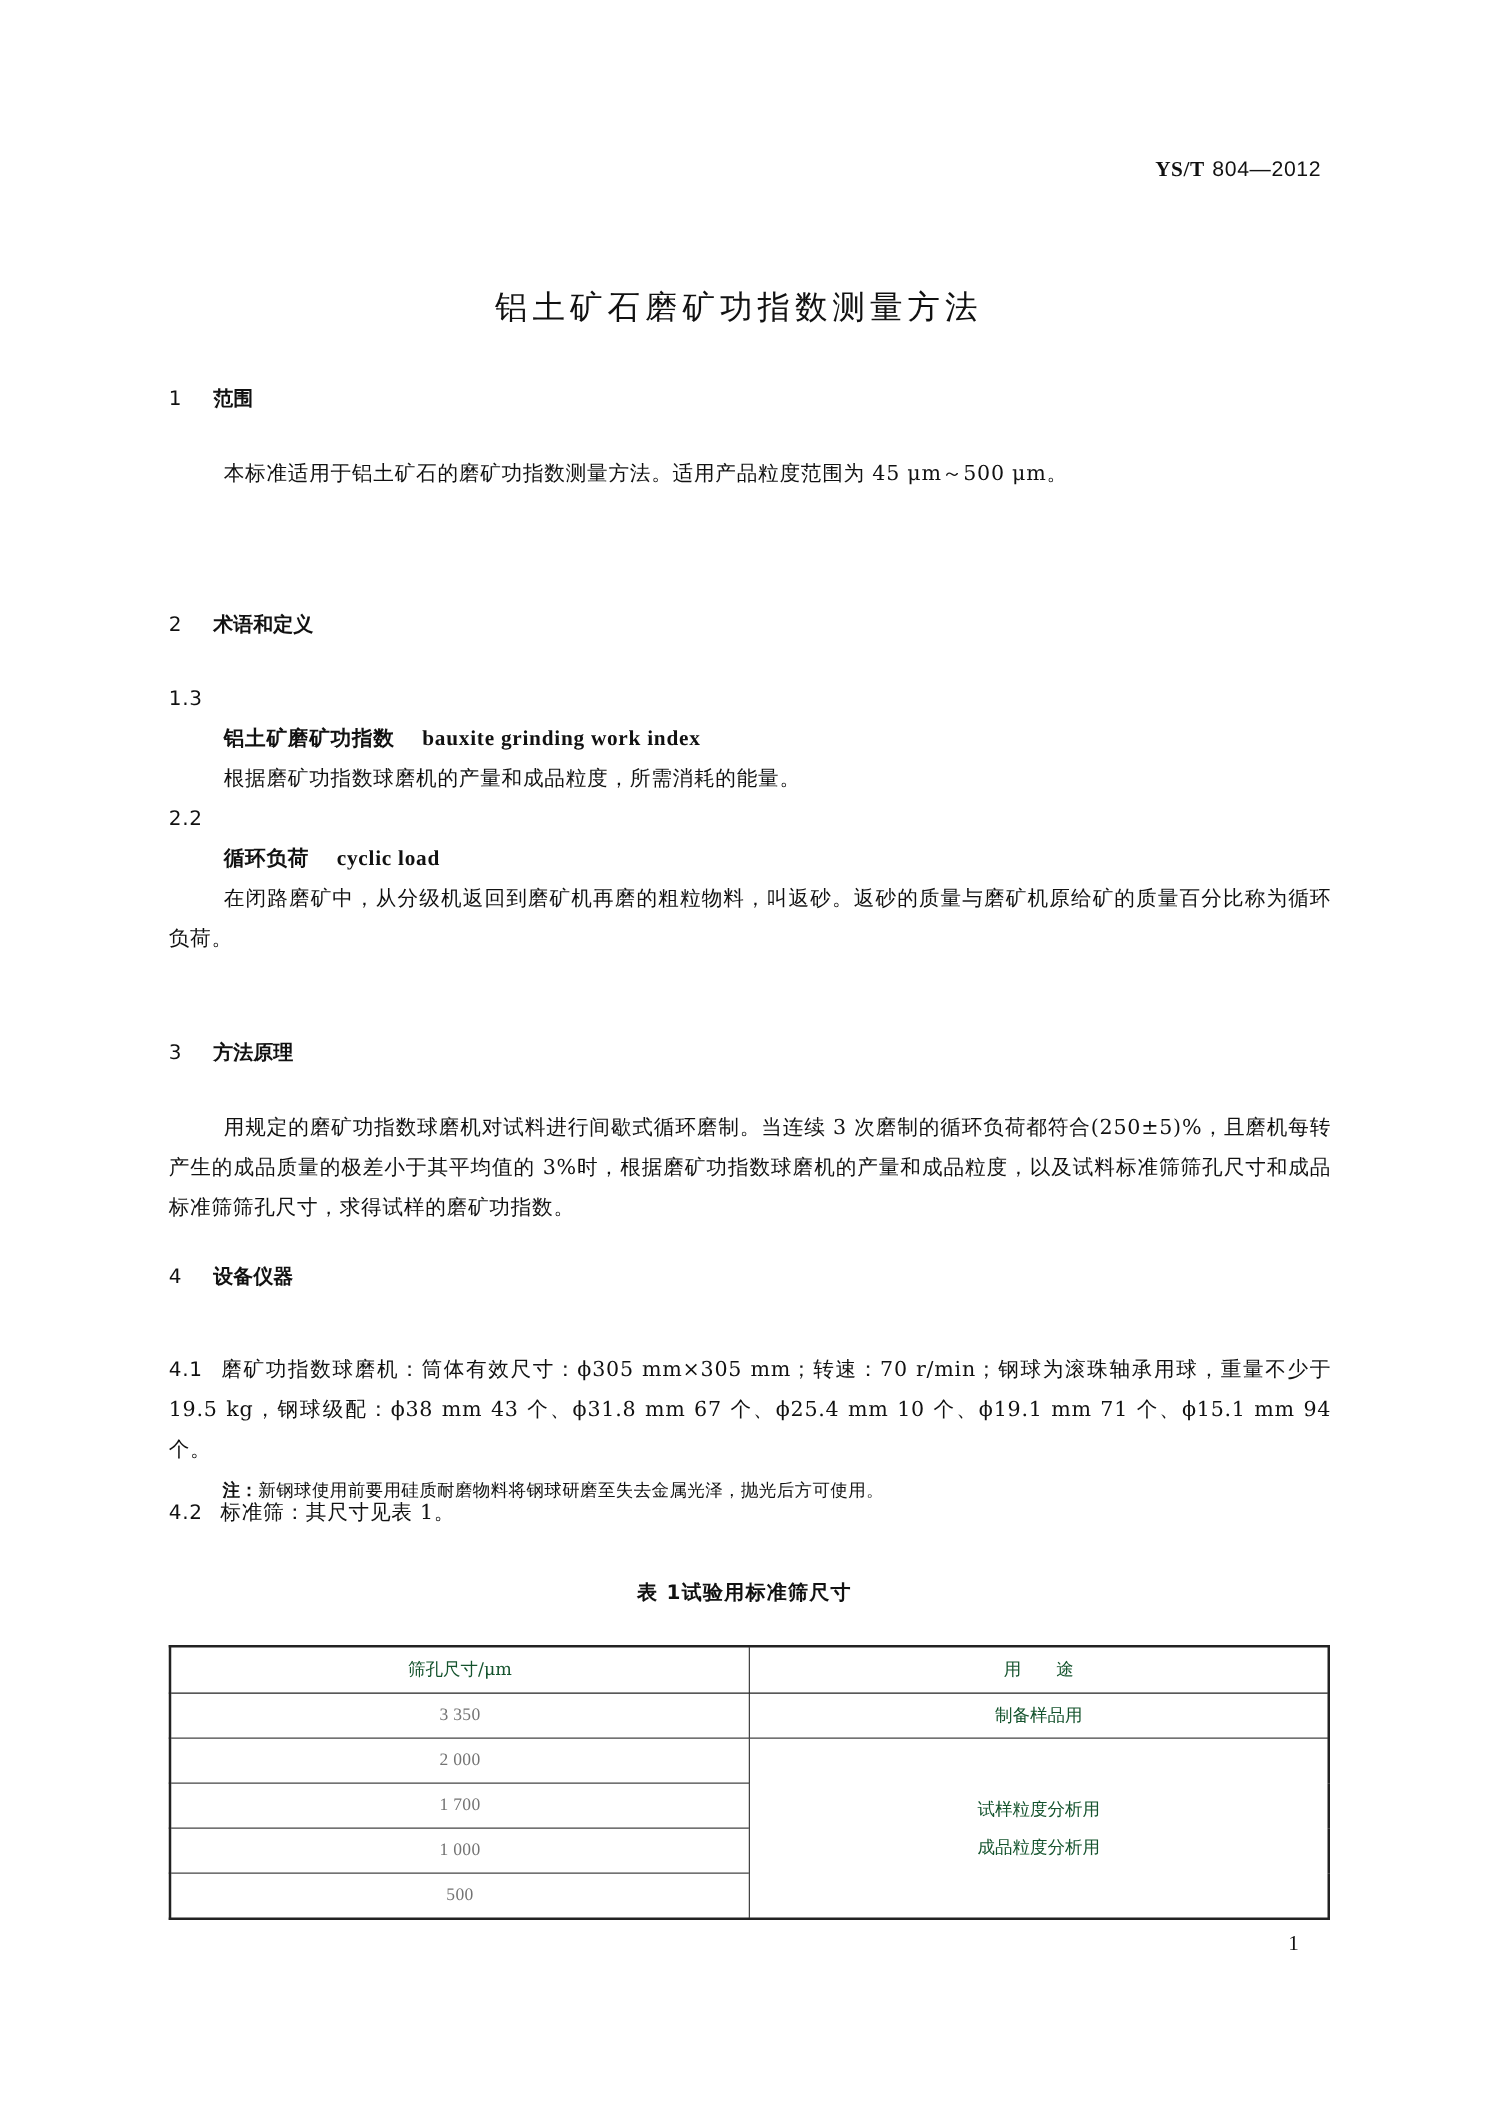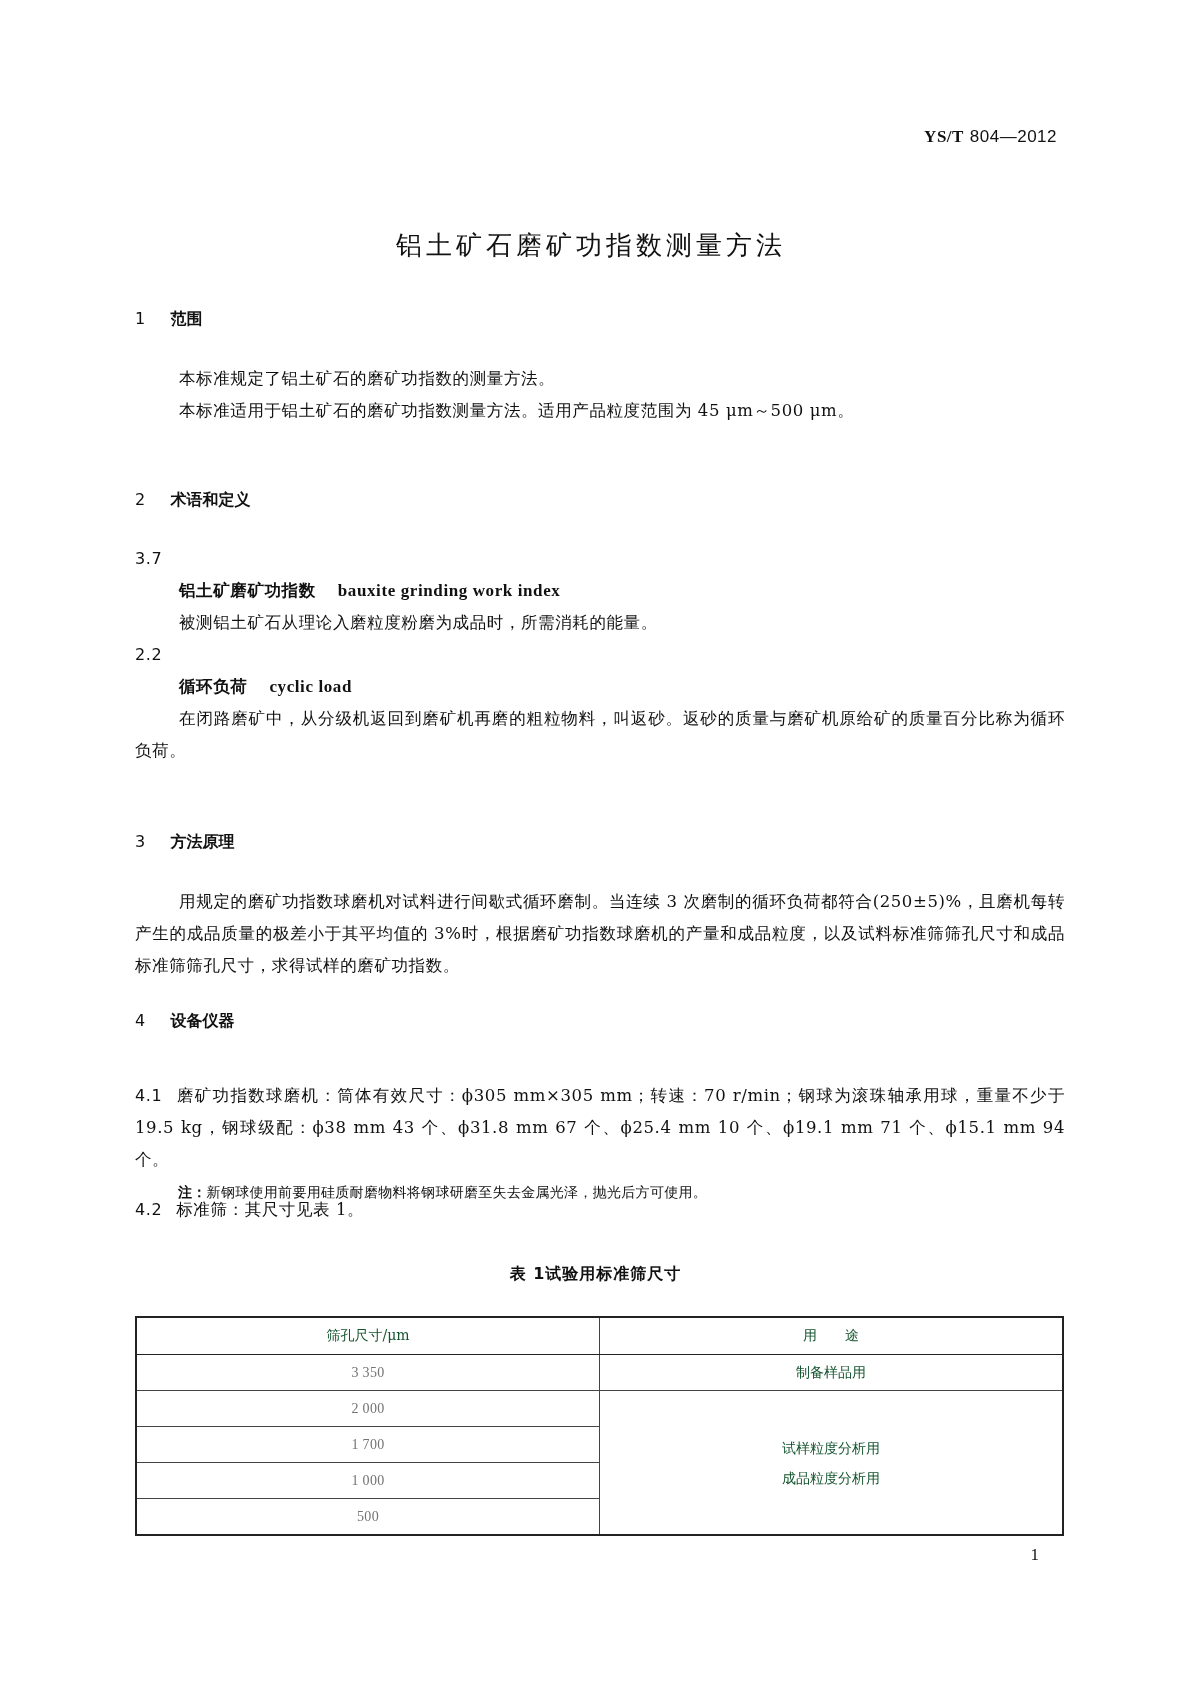--- a/index.html
+++ b/index.html
@@ -151,34 +151,33 @@
     <span class="num">804—2012</span>
   </div>
 
   <div class="doc-title">铝土矿石磨矿功指数测量方法</div>
 
   <div class="abs heading" style="left:135px; top:309px;">
     <span class="h-num">1</span>
     <span>范围</span>
   </div>
   <div class="abs para" style="left:135px; top:363px; width:930px;">
-    <div class="indent">本标准规定了铝土矿石的磨矿功指数的测量方法。</div>
     <div class="indent">本标准适用于铝土矿石的磨矿功指数测量方法。适用产品粒度范围为 45 μm～500 μm。</div>
   </div>
 
   <div class="abs heading" style="left:135px; top:490px;">
     <span class="h-num">2</span>
     <span>术语和定义</span>
   </div>
   <div class="abs para" style="left:135px; top:543px; width:930px;">
-    <div class="subnum">3.7</div>
+    <div class="subnum">1.3</div>
     <div class="indent term">
       <span>铝土矿磨矿功指数</span><span class="en">bauxite grinding work index</span>
     </div>
-    <div class="indent">被测铝土矿石从理论入磨粒度粉磨为成品时，所需消耗的能量。</div>
+    <div class="indent">根据磨矿功指数球磨机的产量和成品粒度，所需消耗的能量。</div>
     <div class="subnum">2.2</div>
     <div class="indent term">
       <span>循环负荷</span><span class="en">cyclic load</span>
     </div>
     <div class="indent" style="text-align:justify;">在闭路磨矿中，从分级机返回到磨矿机再磨的粗粒物料，叫返砂。返砂的质量与磨矿机原给矿的质量百分比称为循环负荷。</div>
   </div>
 
   <div class="abs heading" style="left:135px; top:832px;">
     <span class="h-num">3</span>
     <span>方法原理</span>

